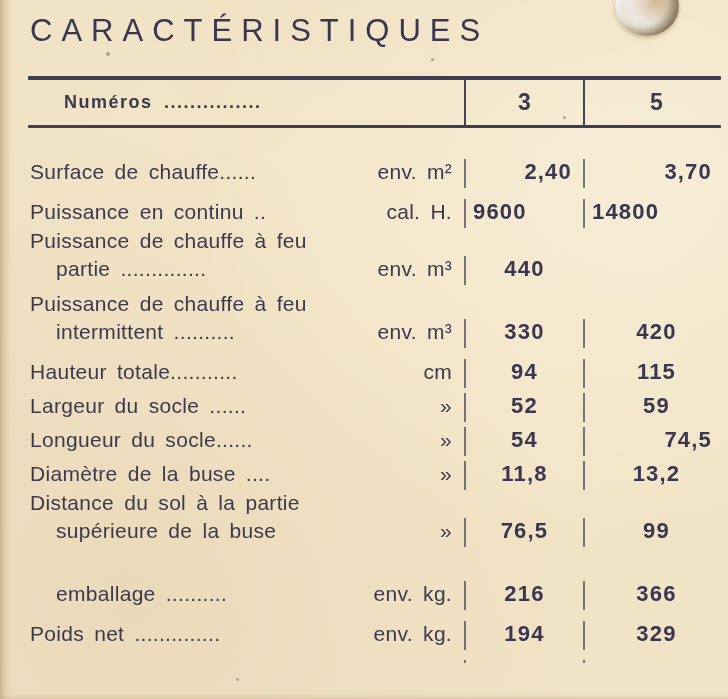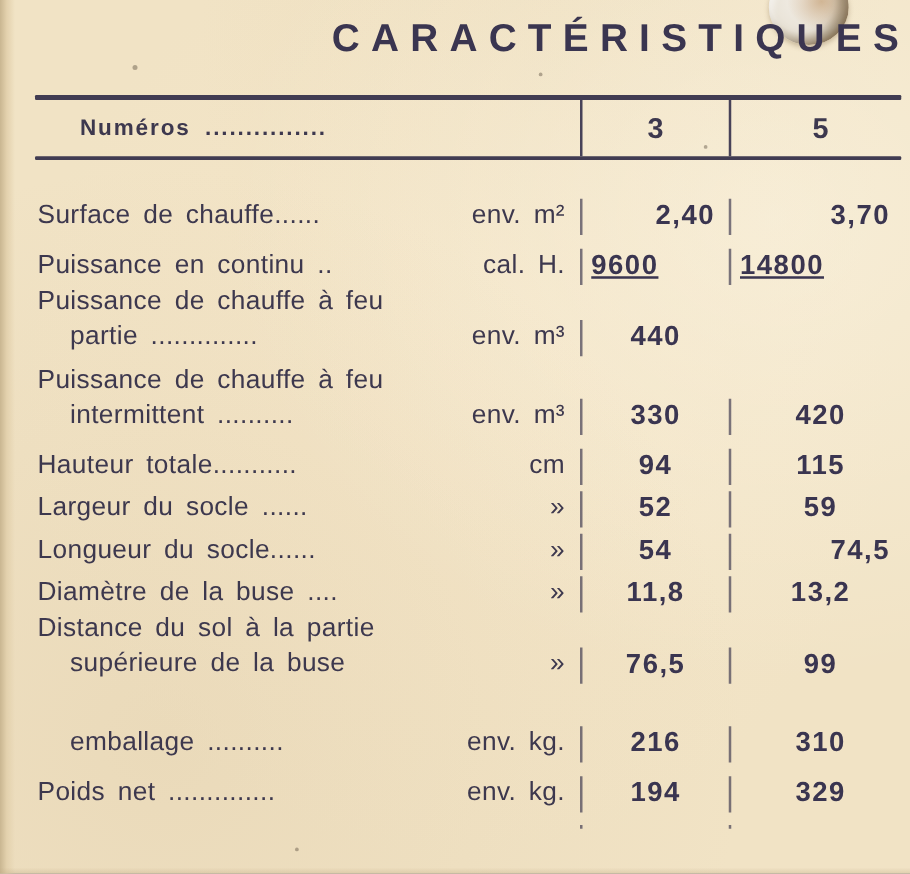--- a/index.html
+++ b/index.html
@@ -32,22 +32,22 @@
     background:
       radial-gradient(ellipse at 66% 42%, rgba(186,140,88,.55), transparent 46%),
       radial-gradient(circle at 42% 40%, #f2eee7 0%, #e9e3d7 50%, #d3c8b2 66%, #a68d68 80%, #6f5b44 96%);
     box-shadow:
       inset -7px -3px 9px rgba(85,65,42,.5),
       inset 3px 3px 5px rgba(255,255,255,.65),
       0 2px 4px rgba(120,95,60,.35);
   }
   .title {
     position: absolute; top: 13px; left: 0; width: 100%;
-    text-align: right;
-    font-size: 31px; font-weight: 700;
+    text-align: left;
+    font-size: 31px; font-weight: 400;
     letter-spacing: 9px;
     color: #3a3550;
     white-space: nowrap;
     padding-left: 30px;
   }
   .rule { position: absolute; left: 28px; right: 7px; background: #413c52; border-radius: 1px; }
   .rule-top { top: 76px; height: 4px; }
   .rule-mid { top: 125px; height: 3px; }
   .grid-row {
     display: grid;
@@ -87,21 +87,21 @@
   .line .unit { margin-left: auto; padding-right: 12px; }
   .cell {
     display: flex; align-items: flex-end; justify-content: center;
     border-left: 2px solid rgba(62, 57, 80, .68);
     padding-bottom: 3px;
     font-size: 22px; font-weight: 700;
     letter-spacing: 1.2px;
     color: #3a3550;
     margin-top: 11px;
   }
-  .cell.v-left  { justify-content: flex-start; padding-left: 7px; text-decoration: underline; }
+  .cell.v-left  { justify-content: flex-start; padding-left: 7px; }
   .cell.v-right { justify-content: flex-end; }
   .cell.v-right.c3 { padding-right: 11px; }
   .cell.v-right.c5 { padding-right: 16px; }
   .speck {
     position: absolute; width: 4px; height: 4px; border-radius: 50%;
     background: rgba(95, 82, 66, .45);
   }
 </style>
 </head>
 <body>
@@ -240,21 +240,21 @@
     <div class="cell-label">
       <div class="line l1">
         <span class="unit u1"></span>
       </div>
       <div class="line l2">
         <span class="lbl cont">emballage ..........</span>
         <span class="unit u2">env. kg.</span>
       </div>
     </div>
     <div class="cell c3">216</div>
-    <div class="cell c5">310</div>
+    <div class="cell c5">366</div>
   </div>
       <div class="grid-row row single">
     <div class="cell-label">
       <div class="line l1">
         <span class="lbl">Poids net ..............</span>
         <span class="unit u1">env. kg.</span>
       </div>
 
     </div>
     <div class="cell c3">194</div>

